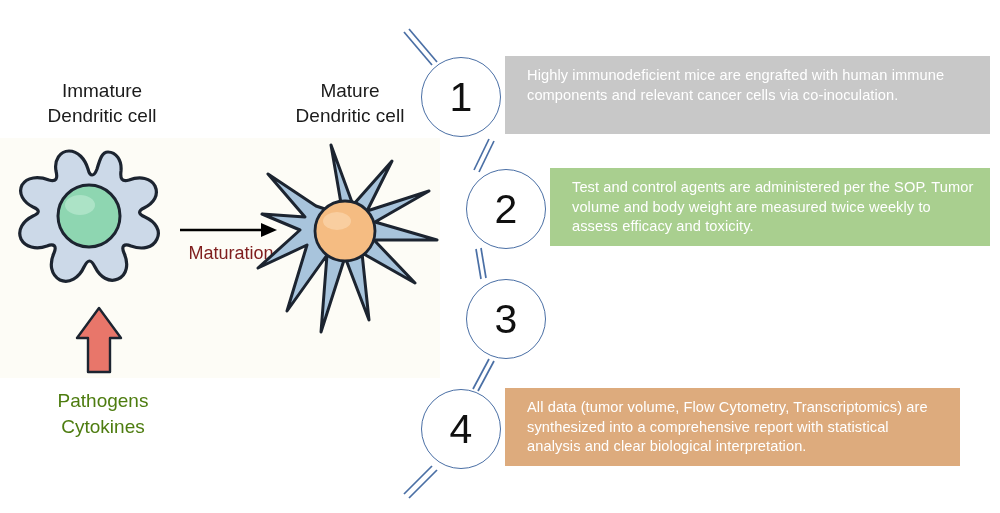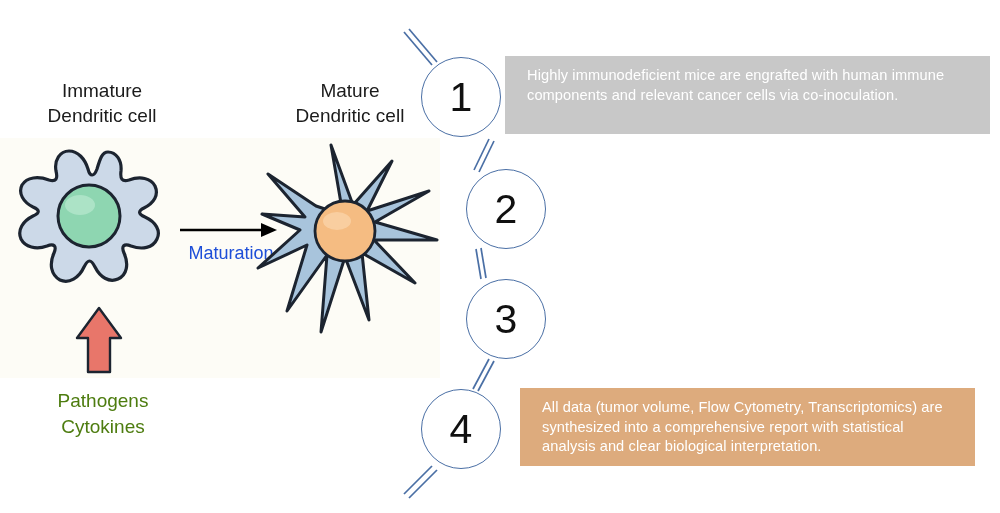--- a/index.html
+++ b/index.html
@@ -53,21 +53,21 @@
     white-space: pre-line;
   }
 
   .maturation-label {
     position: absolute;
     left: 176px;
     top: 243px;
     width: 110px;
     text-align: center;
     font-size: 18px;
-    color: #1d4ed8;
+    color: #7f1d1d;
   }
 
   .svg-layer {
     position: absolute;
     left: 0;
     top: 0;
     width: 1000px;
     height: 513px;
     overflow: visible;
   }
@@ -205,28 +205,31 @@
     </g>
   </svg>
 
   <div class="step-panel" style="left:505px; top:56px; width:485px; height:78px; background:#c8c8c8;">
     <span>Highly immunodeficient mice are engrafted with human immune components and relevant cancer cells via co-inoculation.</span>
   </div>
   <div class="step-circle" style="left:421px; top:57px;">
     <span>1</span>
   </div>
 
+  <div class="step-panel" style="left:550px; top:168px; width:440px; height:78px; background:#a9cf8f;">
+    <span>Test and control agents are administered per the SOP. Tumor volume and body weight are measured twice weekly to assess efficacy and toxicity.</span>
+  </div>
   <div class="step-circle" style="left:466px; top:169px;">
     <span>2</span>
   </div>
 
   <div class="step-circle" style="left:466px; top:279px;">
     <span>3</span>
   </div>
 
-  <div class="step-panel" style="left:505px; top:388px; width:455px; height:78px; background:#ddab7d;margin-left:15px;">
+  <div class="step-panel" style="left:505px; top:388px; width:455px; height:78px; background:#ddab7d;">
     <span>All data (tumor volume, Flow Cytometry, Transcriptomics) are synthesized into a comprehensive report with statistical analysis and clear biological interpretation.</span>
   </div>
   <div class="step-circle" style="left:421px; top:389px;">
     <span>4</span>
   </div>
 
 </div>
 
 </body></html>

